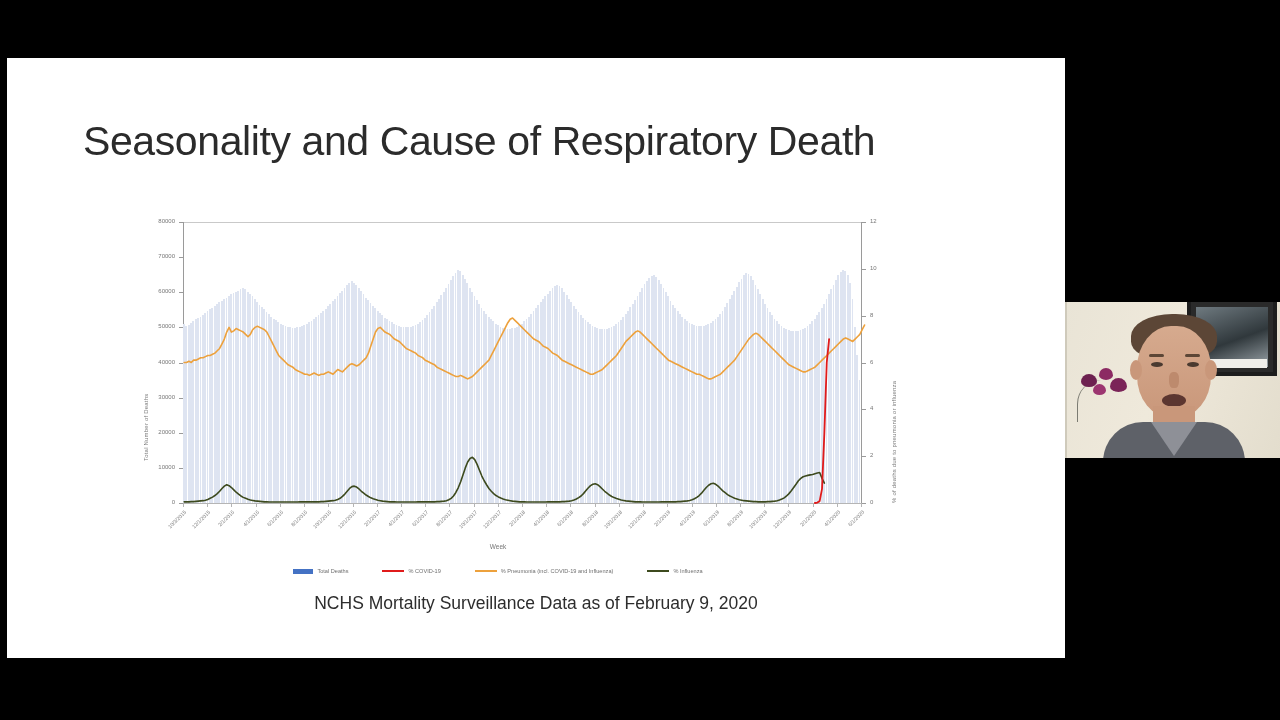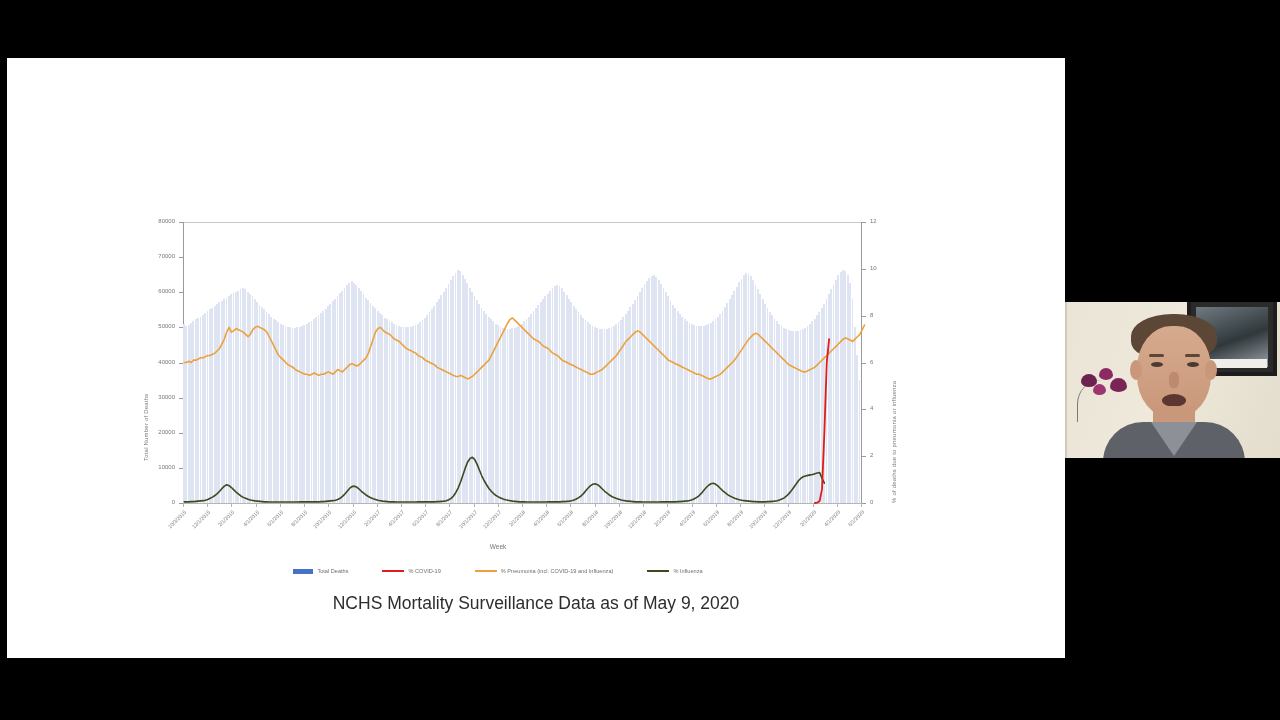--- a/index.html
+++ b/index.html
@@ -82,20 +82,21 @@
 
   #webcam-border-l{position:absolute;left:1065px;top:302px;width:2px;height:156px;background:#cfcabb;}
 </style>
 </head>
 <body>
 
 <div id="screen">
 
   <div id="slide">
 
+    <div id="slide-title">Seasonality and Cause of Respiratory Death</div>
 
     <div id="chart">
 
       <div class="ylabel" id="ylabel-left">Total Number of Deaths</div>
       <div class="ylabel" id="ylabel-right">% of deaths due to pneumonia or influenza</div>
 
       <div class="axis-line" id="axis-top"></div>
       <div class="axis-line" id="axis-left"></div>
       <div class="axis-line" id="axis-right"></div>
       <div class="axis-line" id="axis-bottom"></div>
@@ -509,21 +510,21 @@
             <span class="leg-swatch leg-line" style="background: rgb(237, 161, 60);"></span>
             <span class="leg-txt">% Pneumonia (incl. COVID-19 and Influenza)</span>
           </div>
           <div class="leg">
             <span class="leg-swatch leg-line" style="background: rgb(61, 74, 30);"></span>
             <span class="leg-txt">% Influenza</span>
           </div>
         </div>
     </div>
 
-    <div id="caption">NCHS Mortality Surveillance Data as of May 9, 2020</div>
+    <div id="caption">NCHS Mortality Surveillance Data as of February 9, 2020</div>
   </div>
 
   <div id="webcam">
     <div class="wc-wall"></div>
     <div class="wc-frame">
       <div class="wc-frame-inner"></div>
       <div class="wc-frame-mat"></div>
     </div>
     <div class="wc-plant-stem"></div>
     <div class="orchid" style="left:16px;top:72px;width:16px;height:13px;background:#6d2150;"></div>

